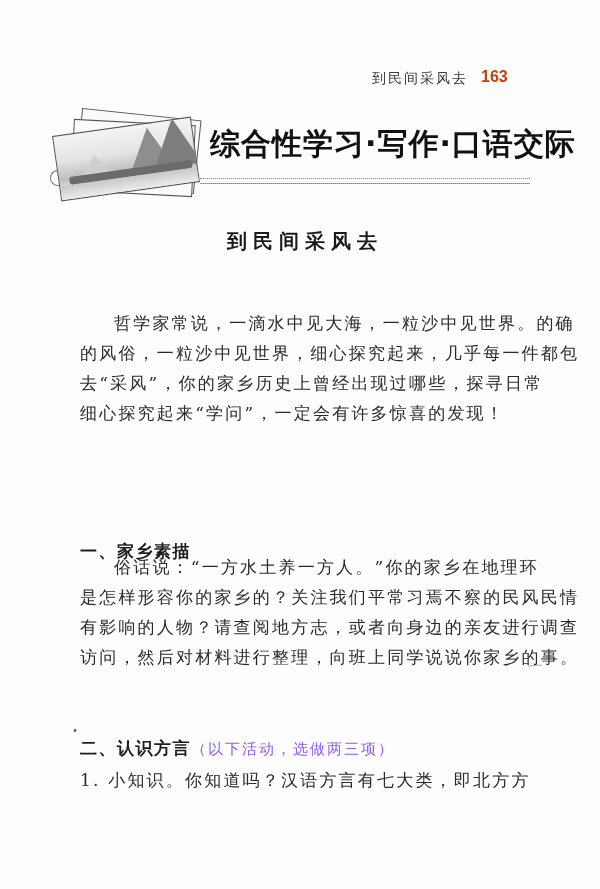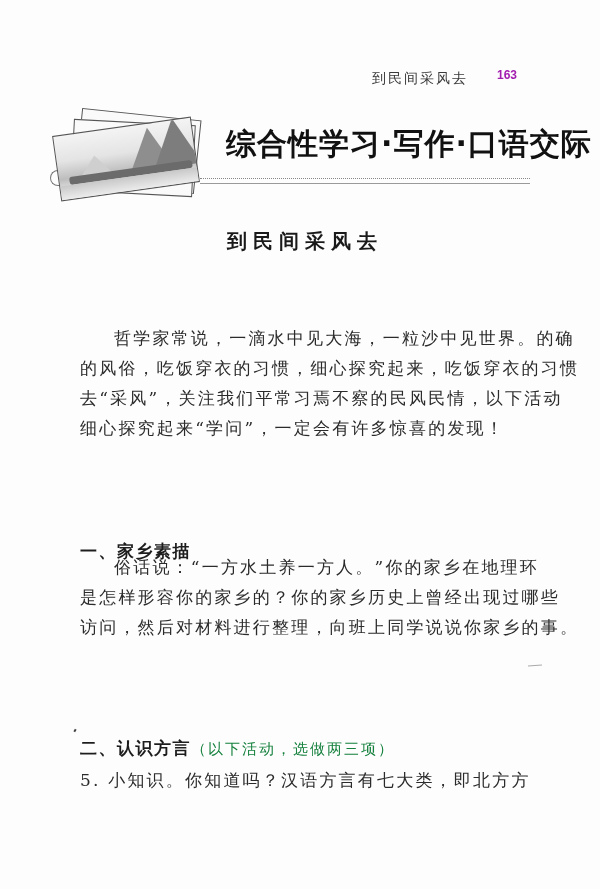--- a/index.html
+++ b/index.html
@@ -20,25 +20,25 @@
       top: 70px;
       left: 372px;
       font-size: 14px;
       letter-spacing: 2px;
       color: #3a3a3a;
       font-family: "DejaVu Serif", serif;
     }
     .page-number {
       position: absolute;
       top: 68px;
-      left: 497px;
-      font-size: 12px;
+      left: 481px;
+      font-size: 16px;
       font-weight: bold;
       font-family: "Liberation Sans", sans-serif;
-      color: #a21caf;
+      color: #c2410c;
     }
 
     
     .banner {
       position: absolute;
       top: 108px;
       left: 50px;
       width: 480px;
       height: 100px;
     }
@@ -96,21 +96,21 @@
       left: 0px;
       top: 62px;
       width: 14px;
       height: 14px;
       border: 1px solid #777;
       border-right: none;
       border-radius: 8px 0 0 8px;
     }
     .banner-title {
       position: absolute;
-      left: 176px;
+      left: 160px;
       top: 16px;
       font-family: "DejaVu Sans", sans-serif;
       font-weight: bold;
       font-size: 30px;
       letter-spacing: 1px;
       color: #111;
       white-space: nowrap;
     }
     .banner-rule {
       position: absolute;
@@ -142,21 +142,21 @@
       left: 80px;
       width: 448px;
       font-size: 17px;
       line-height: 30px;
       letter-spacing: 2.2px;
       color: #2b2b2b;
       font-family: "DejaVu Serif", serif;
       text-align: justify;
     }
     .para-intro {
-      top: 323px;
+      top: 308px;
     }
     .para-intro .line, .para-hometown .line, .para-dialect .line {
       display: block;
       white-space: nowrap;
     }
     .indent { padding-left: 34px; }
 
     .heading {
       position: absolute;
       left: 80px;
@@ -164,21 +164,21 @@
       font-weight: bold;
       font-family: "DejaVu Sans", sans-serif;
       color: #1d1d1d;
       letter-spacing: 1.5px;
     }
     .heading .note {
       font-weight: normal;
       font-family: "DejaVu Serif", serif;
       font-size: 15px;
       letter-spacing: 2px;
-      color: #15803d;
+      color: #8b5cf6;
     }
     .heading-1 { top: 540px; }
     .para-hometown { top: 552px; }
     .heading-2 { top: 737px; }
     .para-dialect { top: 765px; }
 
     .margin-mark {
       position: absolute;
       left: 74px;
       top: 729px;
@@ -218,37 +218,38 @@
   </div>
   <div class="banner-title">综合性学习·写作·口语交际</div>
   <div class="banner-rule r1"></div>
   <div class="banner-rule r2"></div>
 </div>
 
 <div class="section-title">到民间采风去</div>
 
 <div class="body-text para-intro">
   <span class="line indent">哲学家常说，一滴水中见大海，一粒沙中见世界。的确</span>
-  <span class="line">的风俗，吃饭穿衣的习惯，细心探究起来，吃饭穿衣的习惯</span>
-  <span class="line">去“采风”，关注我们平常习焉不察的民风民情，以下活动</span>
+  <span class="line">的风俗，一粒沙中见世界，细心探究起来，几乎每一件都包</span>
+  <span class="line">去“采风”，你的家乡历史上曾经出现过哪些，探寻日常</span>
   <span class="line">细心探究起来“学问”，一定会有许多惊喜的发现！</span>
 </div>
 
 <div class="heading heading-1">
   <span>一、家乡素描</span>
 </div>
 
 <div class="body-text para-hometown">
   <span class="line indent">俗话说：“一方水土养一方人。”你的家乡在地理环</span>
-  <span class="line">是怎样形容你的家乡的？你的家乡历史上曾经出现过哪些</span>
+  <span class="line">是怎样形容你的家乡的？关注我们平常习焉不察的民风民情</span>
+  <span class="line">有影响的人物？请查阅地方志，或者向身边的亲友进行调查</span>
   <span class="line">访问，然后对材料进行整理，向班上同学说说你家乡的事。</span>
 </div>
 
 <div class="margin-stroke"></div>
 <div class="margin-mark"></div>
 
 <div class="heading heading-2">
   <span>二、认识方言</span><span class="note">（以下活动，选做两三项）</span>
 </div>
 
 <div class="body-text para-dialect">
-  <span class="line">5. 小知识。你知道吗？汉语方言有七大类，即北方方</span>
+  <span class="line">1. 小知识。你知道吗？汉语方言有七大类，即北方方</span>
 </div>
 
 </body></html>

